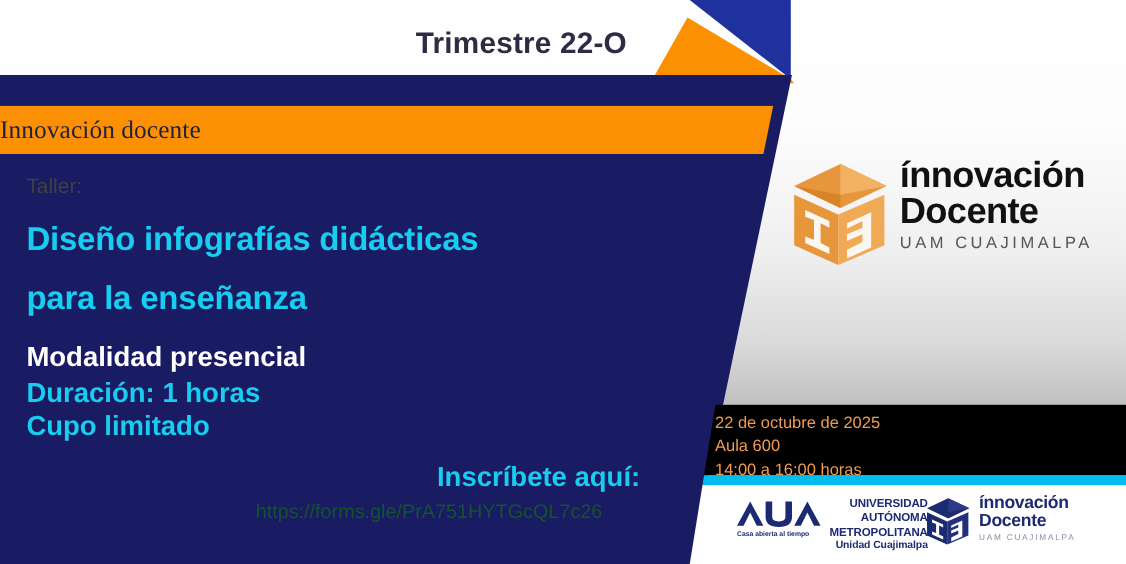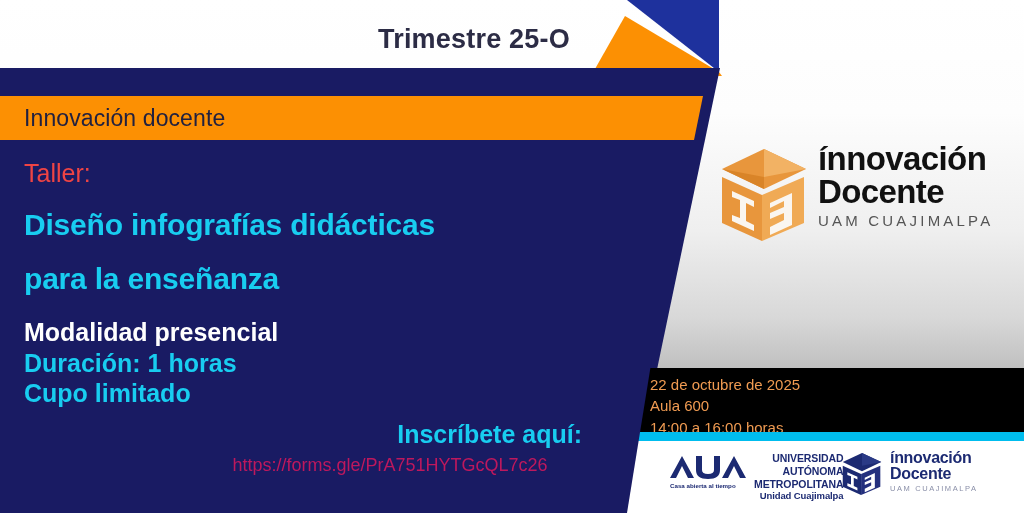--- a/index.html
+++ b/index.html
@@ -42,40 +42,40 @@
   
   .orange-band{
     position:absolute;left:0;top:96px;width:712px;height:44px;
     background:#FC9003;
     clip-path:polygon(0px 0px, 703px 0px, 694px 44px, 0px 44px);
     display:flex;align-items:center;
   }
   .orange-band .label{
     color:#212140;
     font-size:23px;
-    padding-left:24px;
     letter-spacing:.1px;
     white-space:nowrap;
+    font-family:Liberation Serif, serif;
   }
   
   .trimestre{
     position:absolute;left:378px;top:24px;
     color:#2C2C45;
     font-size:27px;
     font-weight:bold;
     letter-spacing:.2px;
     white-space:nowrap;
   }
   
   .content{
     position:absolute;left:24px;top:160px;width:560px;
   }
   .taller{
-    color:#ef4444;
-    font-size:25px;
+    color:#404040;
+    font-size:19px;
     line-height:1.1;
     margin:0 0 22px 0;
     white-space:nowrap;
   }
   .title-line{
     color:#18CDF0;
     font-size:30px;
     font-weight:bold;
     line-height:1.0;
     margin:0 0 24px 0;
@@ -106,21 +106,21 @@
   .inscribe-title{
     color:#18CDF0;
     font-size:25px;
     font-weight:bold;
     margin:0 0 6px 0;
     text-align:right;
     padding-right:18px;
     white-space:nowrap;
   }
   .inscribe-url{
-    color:#be185d;
+    color:#14532d;
     font-size:18px;
     margin:0;
     text-align:center;
     white-space:nowrap;
   }
   
   .info-box{
     position:absolute;left:600px;top:368px;width:424px;height:64px;
     background:#000000;
   }
@@ -196,21 +196,21 @@
 </head>
 <body>
 
 <div id="poster">
 
   <div class="bg-gradient"></div>
 
   <div class="tri-blue"></div>
   <div class="tri-orange"></div>
 
-  <div class="trimestre">Trimestre 25-O</div>
+  <div class="trimestre">Trimestre 22-O</div>
 
   <div class="navy-panel"></div>
 
   <div class="orange-band">
     <span class="label">Innovación docente</span>
   </div>
 
   <div class="info-box">
     <div class="lines">
       <div class="info-line">22 de octubre de 2025</div>

